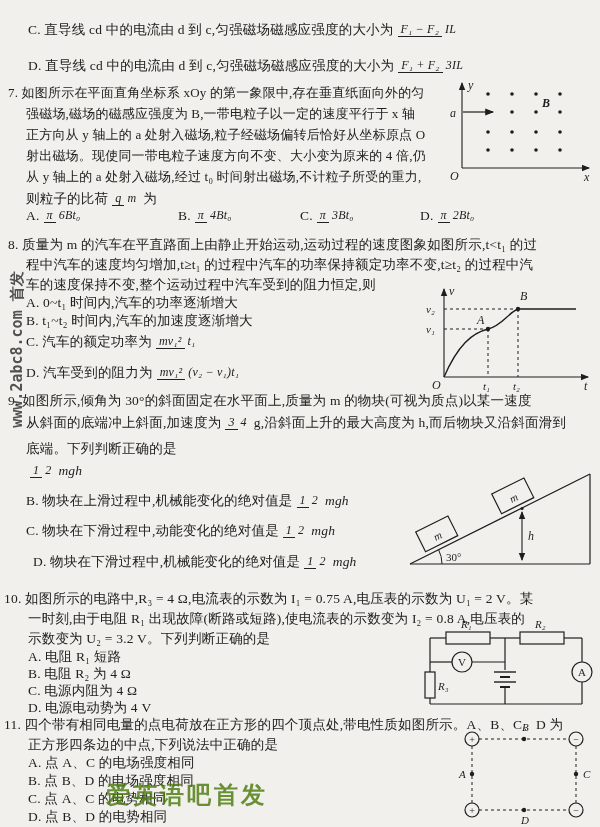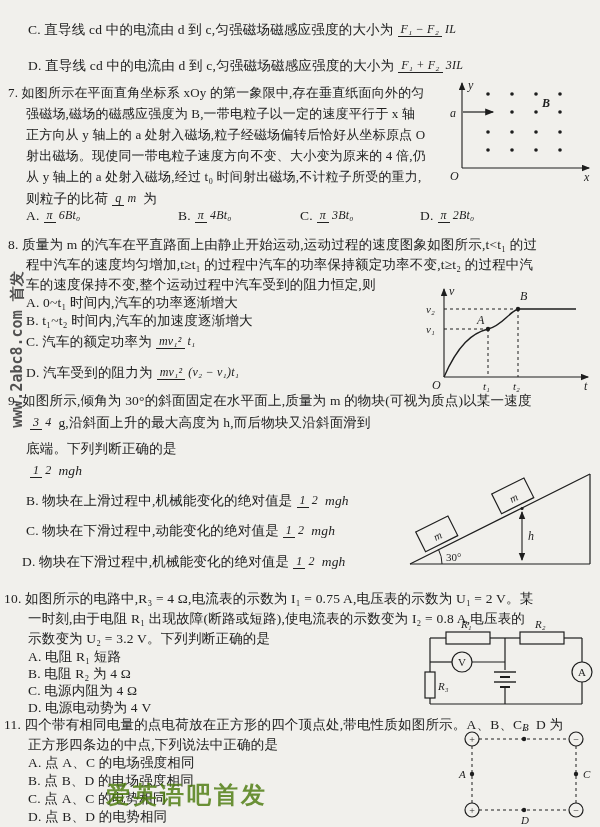--- a/index.html
+++ b/index.html
@@ -165,20 +165,21 @@
       <text x="53" y="41" font-size="12" class="it">A</text>
       <text x="96" y="17" font-size="12" class="it">B</text>
       <text x="8" y="106" font-size="12" class="it">O</text>
       <text x="59" y="107" font-size="11" class="it">t₁</text>
       <text x="89" y="107" font-size="11" class="it">t₂</text>
       <text x="160" y="107" font-size="12" class="it">t</text>
     </svg>
 
     <div class="line" style="left:8px;top:392px">9. 如图所示,倾角为 30°的斜面固定在水平面上,质量为 m 的物块(可视为质点)以某一速度</div>
     <div class="fline" style="left:26px;top:408px;height:30px">
+      <span>从斜面的底端冲上斜面,加速度为</span>
       <span class="frac">
         <span class="num">3</span>
         <span class="den">4</span>
       </span>
       <span>g,沿斜面上升的最大高度为 h,而后物块又沿斜面滑到</span>
     </div>
     <div class="line" style="left:26px;top:440px">底端。下列判断正确的是</div>
     <div class="fline" style="left:26px;top:456px;height:30px">
       <span class="frac">
         <span class="num">1</span>
@@ -195,21 +196,21 @@
       <span class="var">mgh</span>
     </div>
     <div class="fline" style="left:26px;top:516px;height:30px">
       <span>C. 物块在下滑过程中,动能变化的绝对值是</span>
       <span class="frac">
         <span class="num">1</span>
         <span class="den">2</span>
       </span>
       <span class="var">mgh</span>
     </div>
-    <div class="fline" style="left:22px;top:546px;height:32px">
+    <div class="fline" style="left:33px;top:546px;height:32px">
       <span>D. 物块在下滑过程中,机械能变化的绝对值是</span>
       <span class="frac">
         <span class="num">1</span>
         <span class="den">2</span>
       </span>
       <span class="var">mgh</span>
     </div>
 
     <svg style="left:402px;top:444px" width="195" height="132" viewBox="0 0 195 132">
       <g fill="none" stroke="#1e1e1e" stroke-width="1.2">

